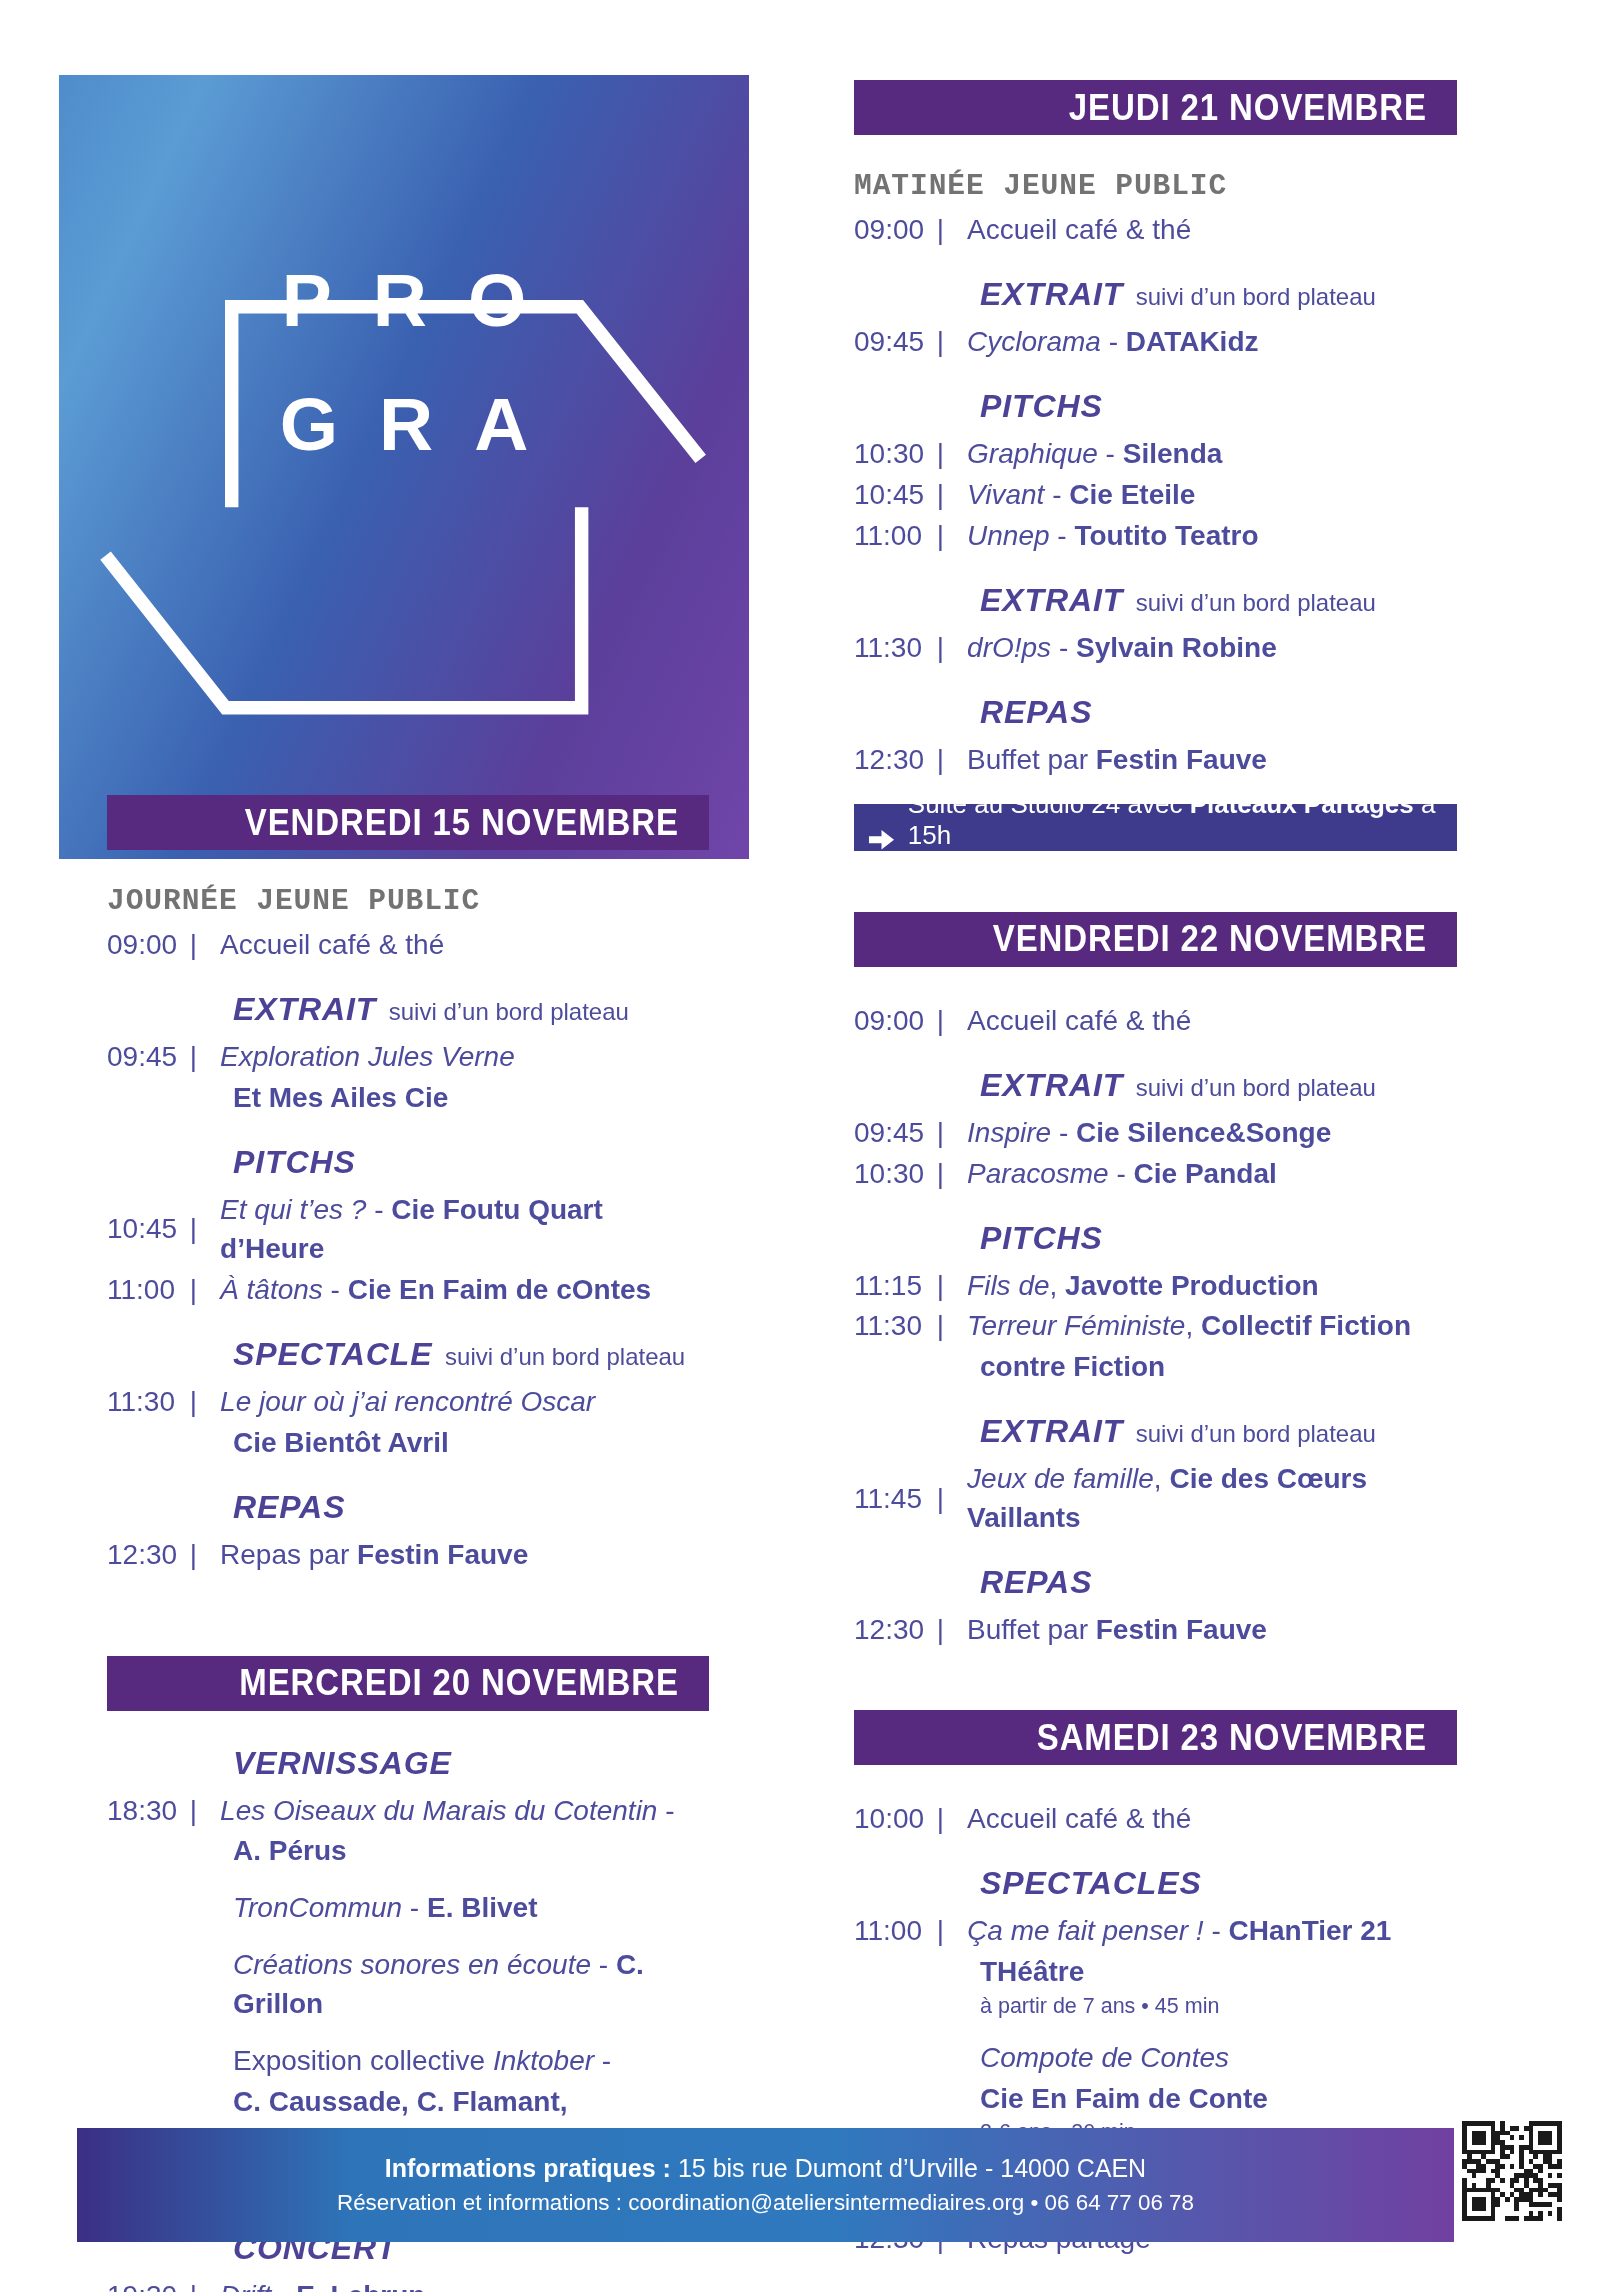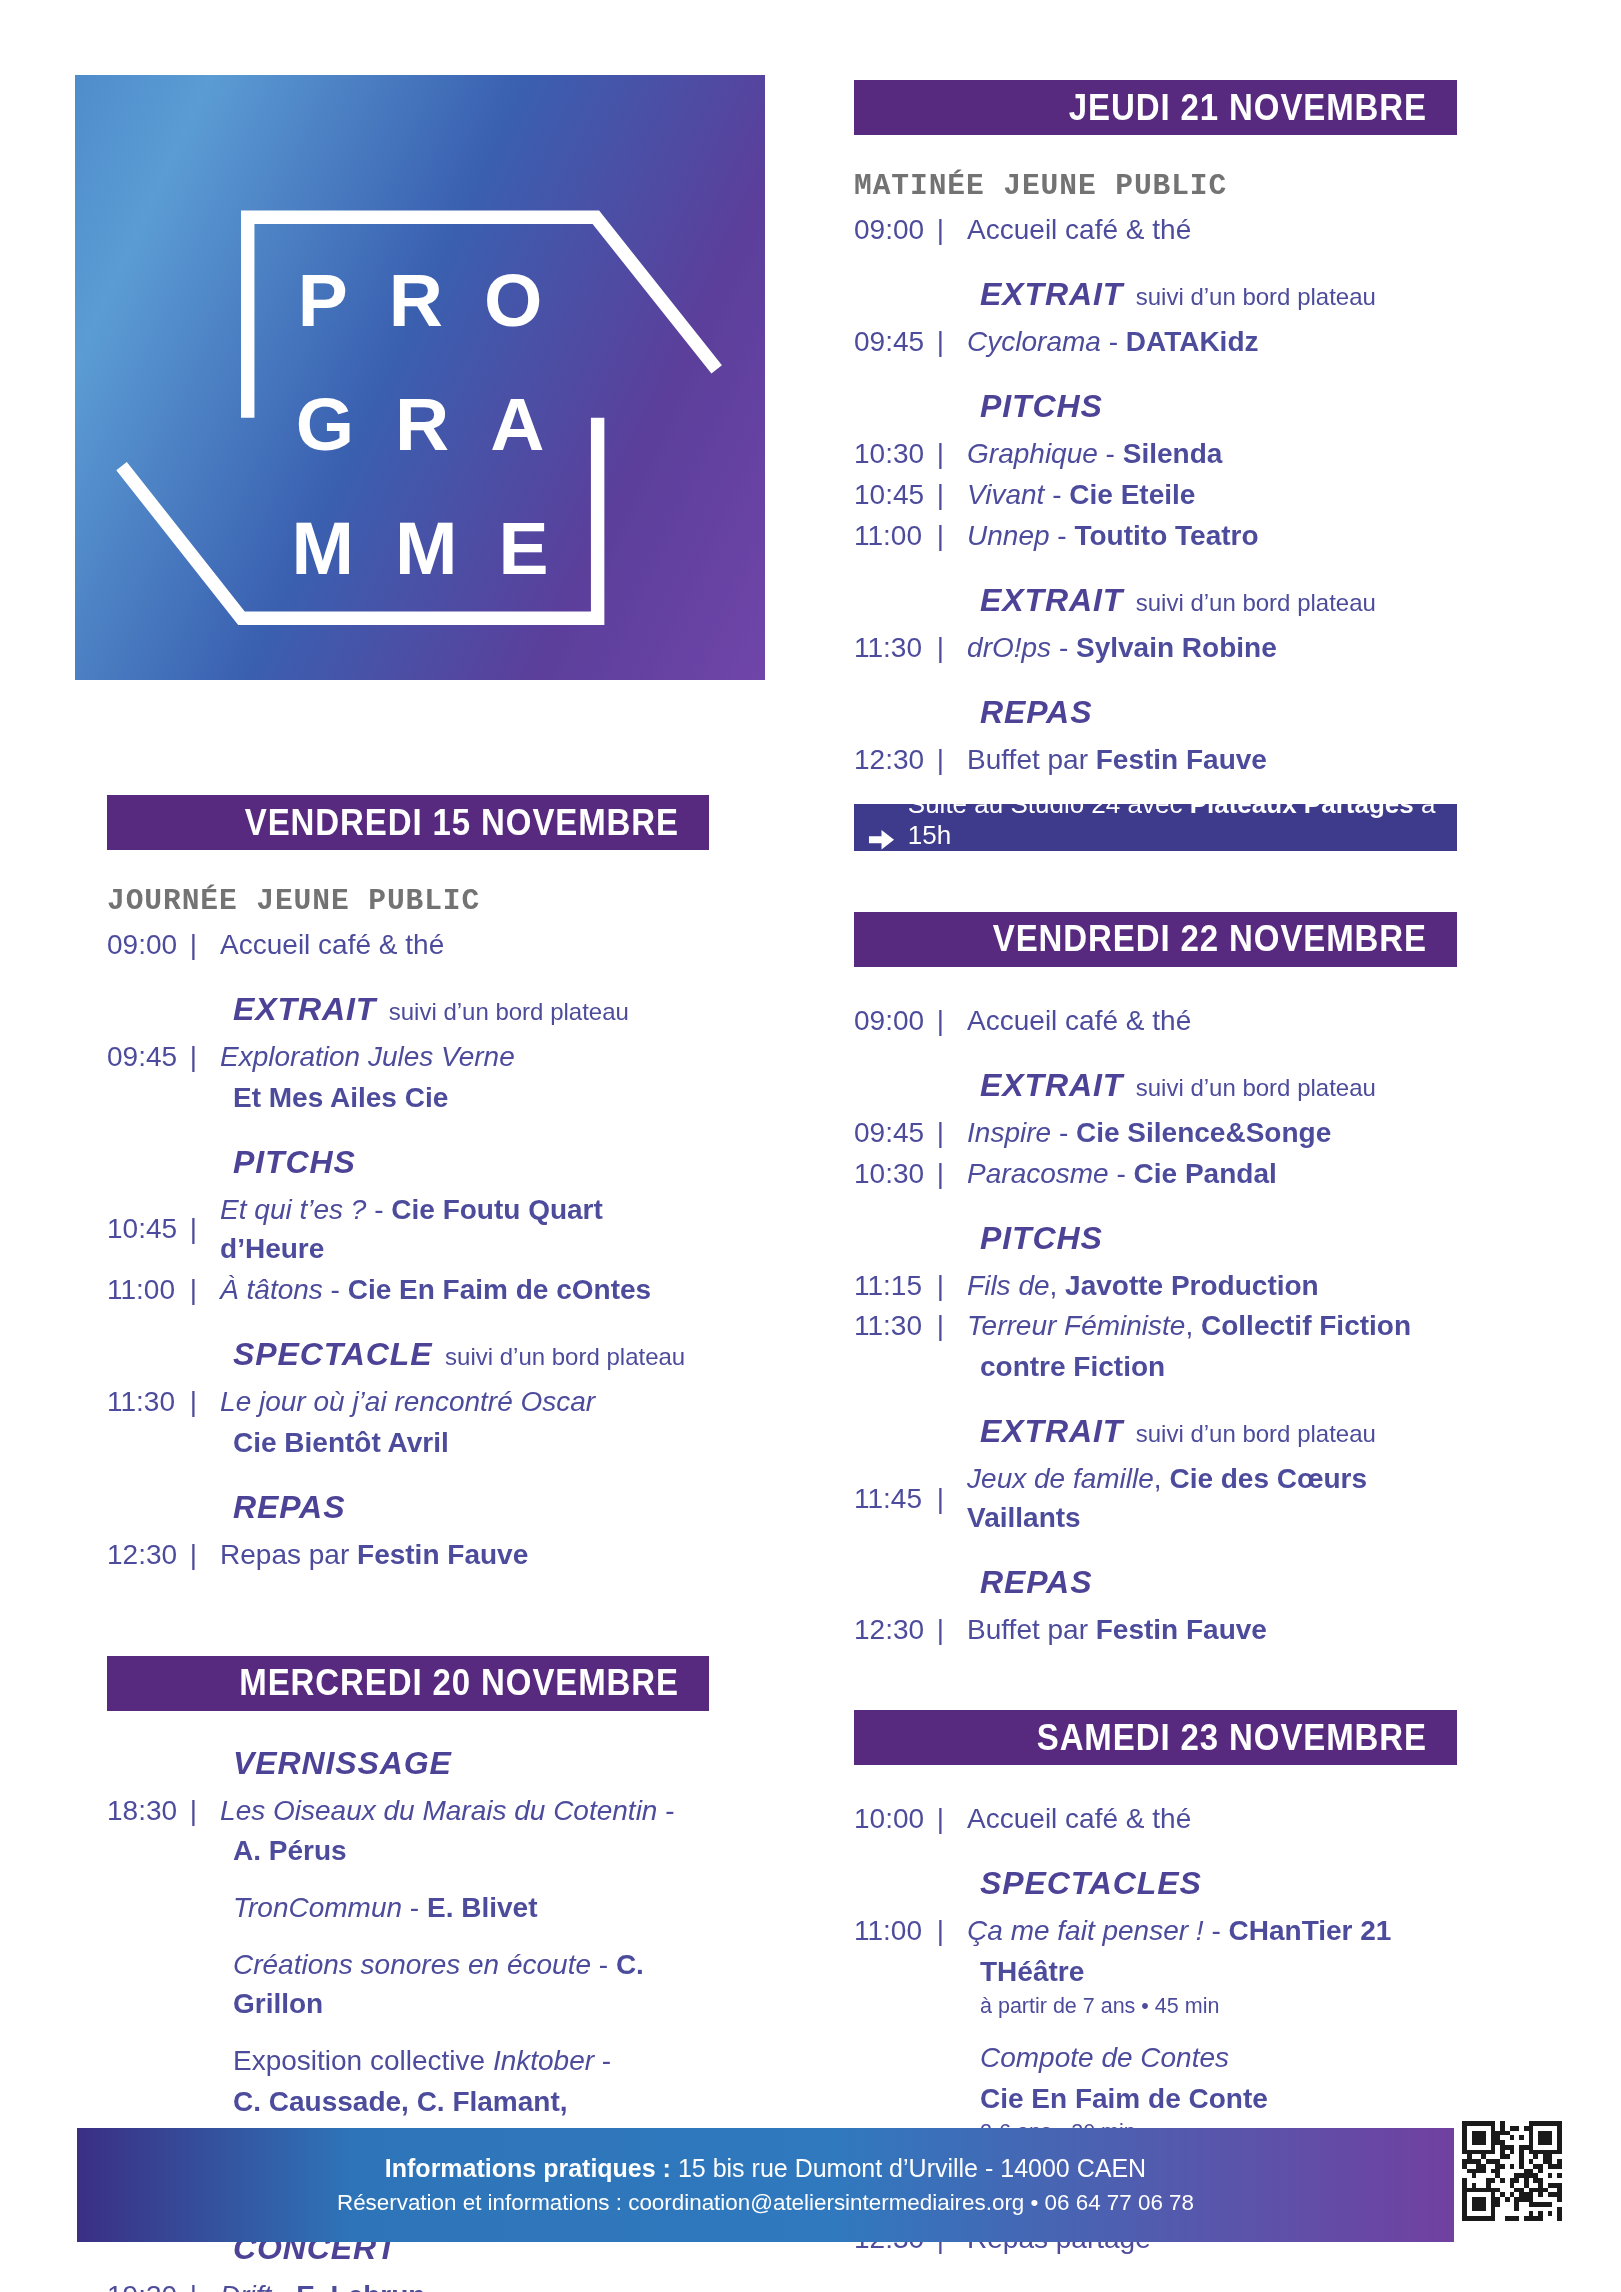--- a/index.html
+++ b/index.html
@@ -1,21 +1,21 @@
 <!DOCTYPE html>
 <html style="font-size:14.3px"><head>
 <meta charset="utf-8">
 <title>Programme</title>
 <style>
   html,body{margin:0;padding:0;background:#ffffff;}
   .page{position:relative;width:1621px;height:2293px;background:#ffffff;overflow:hidden;
         font-family:"Liberation Sans",sans-serif;color:#4d4c9c;}
 
   
-  .logo{position:absolute;left:75px;top:75px;width:690px;height:605px;
+  .logo{position:absolute;left:59px;top:75px;width:690px;height:784px;
         background:linear-gradient(115deg,#4e8ccb 0%,#5b9cd4 14%,#3a60b0 46%,#5b3f9b 76%,#7045a9 100%);}
   .logo-frame{position:absolute;left:0;top:0;width:100%;height:100%;}
   .logo-text{position:absolute;left:0;right:0;top:163px;text-align:center;color:#fff;
              font-size:75px;font-weight:700;line-height:124px;letter-spacing:41px;padding-left:41px;}
 
   
   .col{position:absolute;}
   .col-left{left:107px;top:795px;width:602px;}
   .col-right{left:854px;top:80px;width:603px;}
   .day{margin-bottom:61px;}
@@ -59,21 +59,20 @@
 <div class="page">
 
   <div class="logo">
     <svg class="logo-frame" viewBox="0 0 771 676" fill="none" stroke="#ffffff" stroke-width="15">
       <path d="M193 383 L193 159 L582 159 L717 329"></path>
       <path d="M52 437 L186 607 L584 607 L584 383"></path>
     </svg>
     <div class="logo-text">
       <div>PRO</div>
       <div>GRA</div>
-      <div>MME</div>
     </div>
   </div>
 
   <div class="col col-left">
       <section class="day">
         <div class="day-banner">
           <span class="banner-text">VENDREDI 15 NOVEMBRE</span>
         </div>
         <div class="stamp-line">JOURNÉE JEUNE PUBLIC</div>
         <div class="row">

